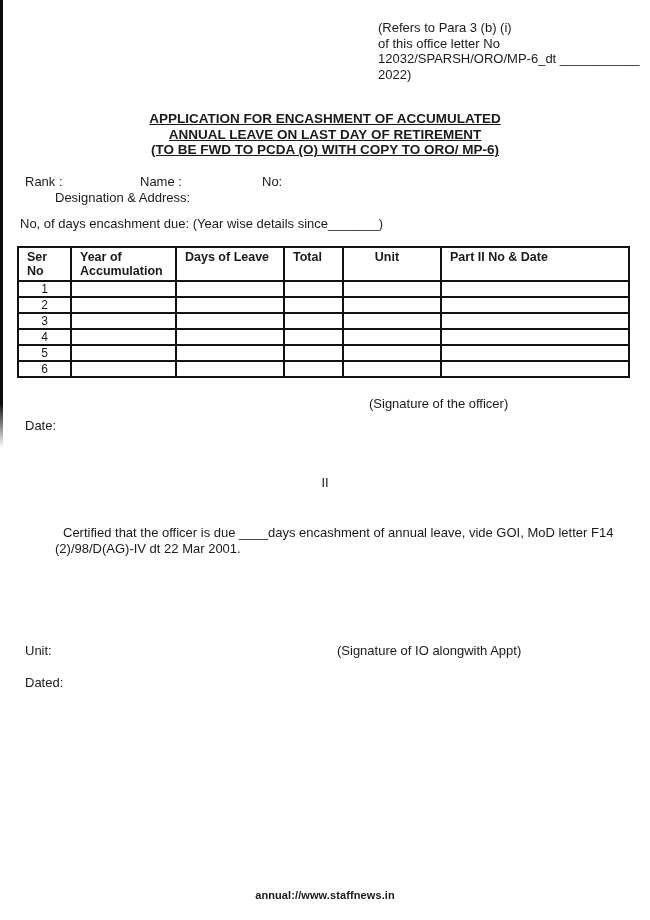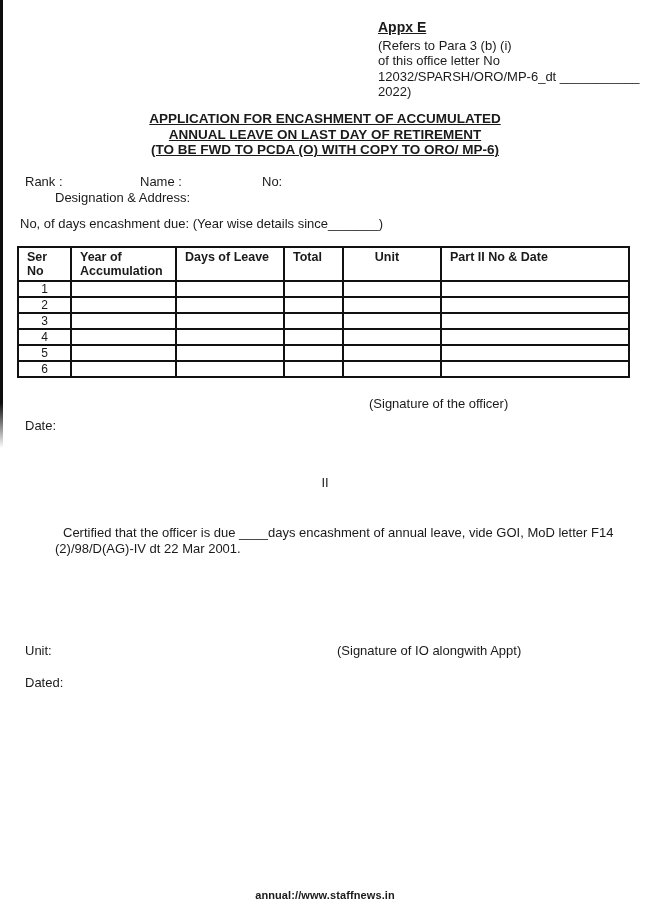--- a/index.html
+++ b/index.html
@@ -55,21 +55,20 @@
   .footer-url { left: 0; top: 889px; width: 650px; text-align: center; font-size: 11px; font-weight: bold; letter-spacing: 0.1px; }
 </style>
 </head>
 <body>
 
 <div class="page">
 
   <div class="scan-line"></div>
 
   <div class="abs appx-block">
-    <div><span class="appx-title">Appx E</span></div>
     <div>(Refers to Para 3 (b) (i)</div>
     <div>of this office letter No</div>
     <div>12032/SPARSH/ORO/MP-6_dt ___________</div>
     <div>2022)</div>
   </div>
 
   <div class="abs main-heading">
     <div><span>APPLICATION FOR ENCASHMENT OF ACCUMULATED</span></div>
     <div><span>ANNUAL LEAVE ON LAST DAY OF RETIREMENT</span></div>
     <div><span>(TO BE FWD TO PCDA (O) WITH COPY TO ORO/ MP-6)</span></div>

